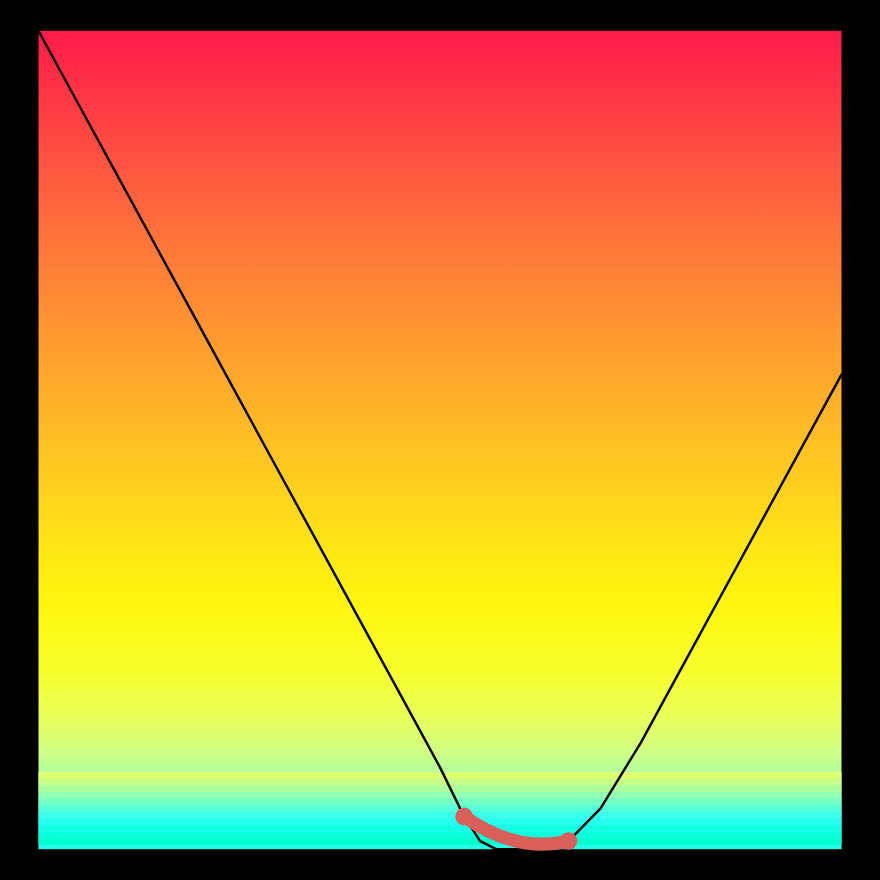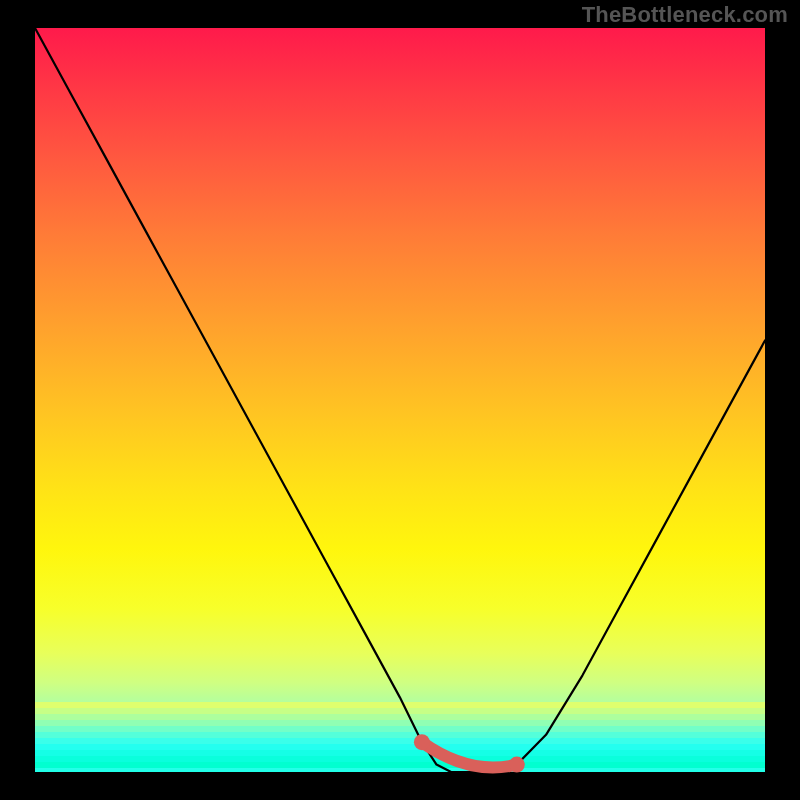--- a/index.html
+++ b/index.html
@@ -75,21 +75,20 @@
     width: 100%;
     height: 100%;
     overflow: visible;
   }
 </style>
 </head>
 <body>
 
 <div class="frame">
 
-  <div class="attribution">TheBottleneck.com</div>
 
   <div class="plot">
     <div class="gradient"></div>
 
     <div class="bottom-stripes">
       <div style="background:#dfff6e"></div>
       <div style="background:#c7ff86"></div>
       <div style="background:#adff9d"></div>
       <div style="background:#90ffb3"></div>
       <div style="background:#72ffc8"></div>

